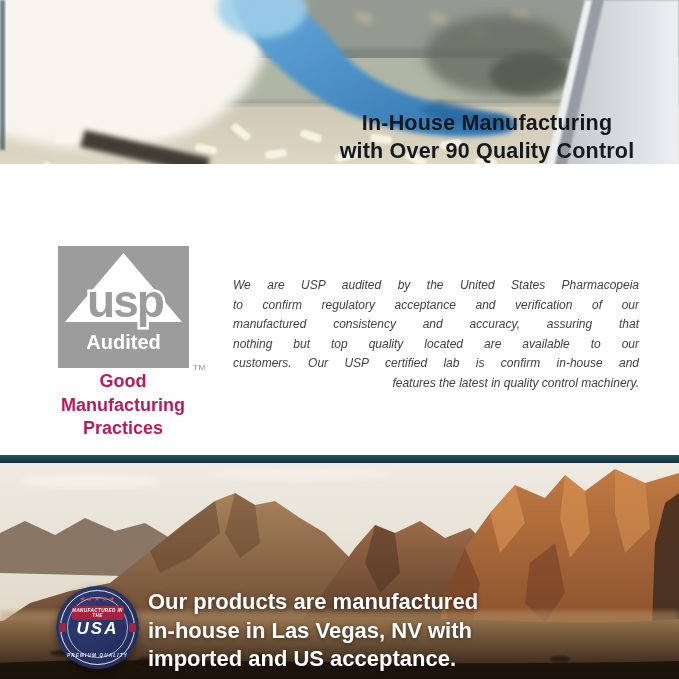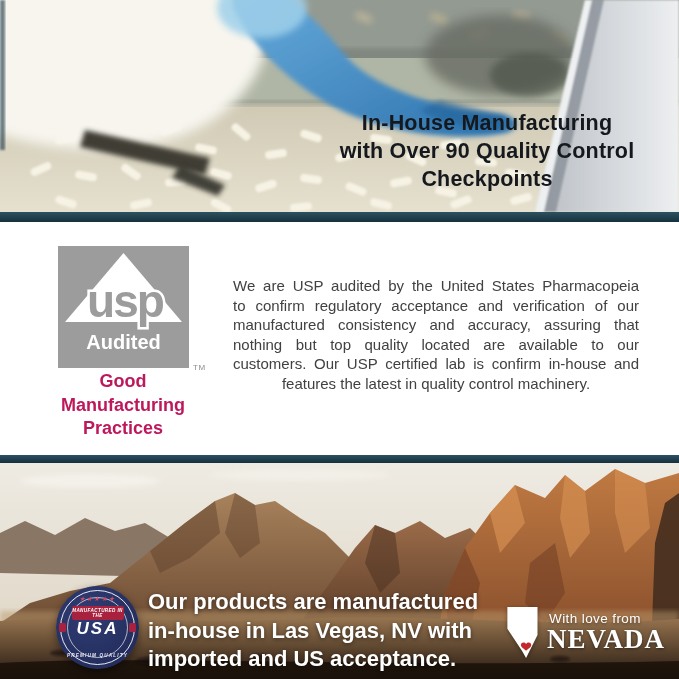--- a/index.html
+++ b/index.html
@@ -1,38 +1,38 @@
 <!DOCTYPE html>
 <html><head>
 <meta charset="utf-8">
 <style>
   html,body{margin:0;padding:0;background:#fff;}
   .canvas{position:relative;width:679px;height:679px;overflow:hidden;background:#fff;
           font-family:"Liberation Sans",sans-serif;}
   section{position:absolute;left:0;width:679px;overflow:hidden;}
 
   
-  .sec-top{top:0;height:222px;background:#fde047;}
+  .sec-top{top:0;height:164px;background:#fde047;}
   .photo-top{position:absolute;top:0;left:0;width:679px;height:212px;}
   .divider{position:absolute;left:0;width:679px;background:linear-gradient(#2c5261,#16303c);}
   .bar-top{top:212px;height:10px;}
   .headline{position:absolute;left:312px;top:109px;width:350px;text-align:center;
             color:#15191e;font-weight:700;font-size:21.5px;line-height:28px;letter-spacing:.2px;}
   .headline div{white-space:nowrap;}
 
   
   .sec-mid{top:222px;height:233px;background:#ffffff;}
   .usp-svg{position:absolute;left:58px;top:24px;width:131px;height:122px;}
   .tm{position:absolute;left:193px;top:141px;font-size:8px;color:#8d8d8d;letter-spacing:.5px;}
   .gmp{position:absolute;left:23px;top:148px;width:200px;text-align:center;
        color:#be185d;font-weight:700;font-size:18px;line-height:23.5px;}
   .para{position:absolute;left:233px;top:54px;width:406px;color:#414141;
-        font-size:15px;line-height:19.5px;}
+        font-size:12px;line-height:19.5px;font-style:italic;}
   .para .just{text-align:justify;text-align-last:justify;}
-  .para .last{text-align:center;}
+  .para .last{text-align:right;}
 
   
   .sec-bottom{top:455px;height:224px;background:#e9e4d9;}
   .bar-bottom{top:0;height:8px;}
   .photo-bottom{position:absolute;top:8px;left:0;width:679px;height:216px;}
 
   
   .usa-badge{position:absolute;left:56px;top:131px;width:83px;height:83px;border-radius:50%;
              background:radial-gradient(circle at 38% 32%,#303c74,#242e5e 70%);
              box-shadow:0 3px 8px rgba(0,0,0,.45);font-style:italic;}
@@ -282,22 +282,14 @@
       <div class="side-red r"></div>
       <div class="badge-premium">PREMIUM QUALITY</div>
     </div>
 
     <div class="message">
       <div>Our products are manufactured</div>
       <div>in-house in Las Vegas, NV with</div>
       <div>imported and US acceptance.</div>
     </div>
 
-    <div class="nevada">
-      <svg class="nv-state" viewBox="0 0 34 52">
-        <polygon points="1,1 30,1 30,28 19,50 15,43 1,22" fill="#ffffff"></polygon>
-        <path fill="#c3282d" d="M19,36.5 c-1.6,-2.2 -5,-1.6 -5,1 c0,2.2 2.8,3.4 5,5.6 c2.2,-2.2 5,-3.4 5,-5.6 c0,-2.6 -3.4,-3.2 -5,-1 Z"></path>
-      </svg>
-      <div class="nv-tagline">With love from</div>
-      <div class="nv-name">NEVADA</div>
-    </div>
   </section>
 </div>
 
 </body></html>

